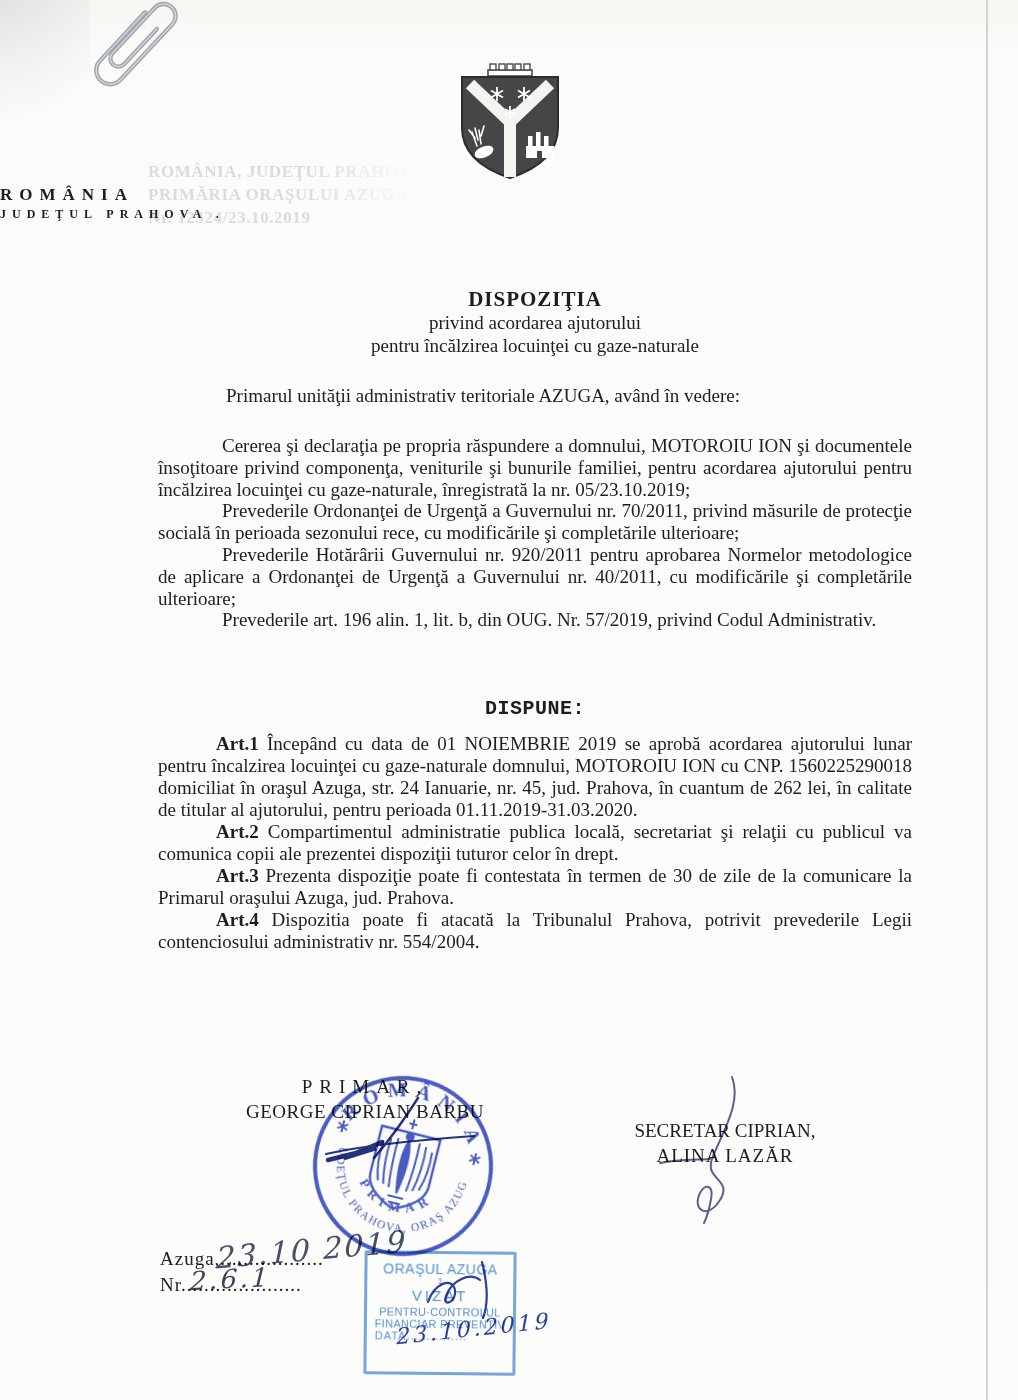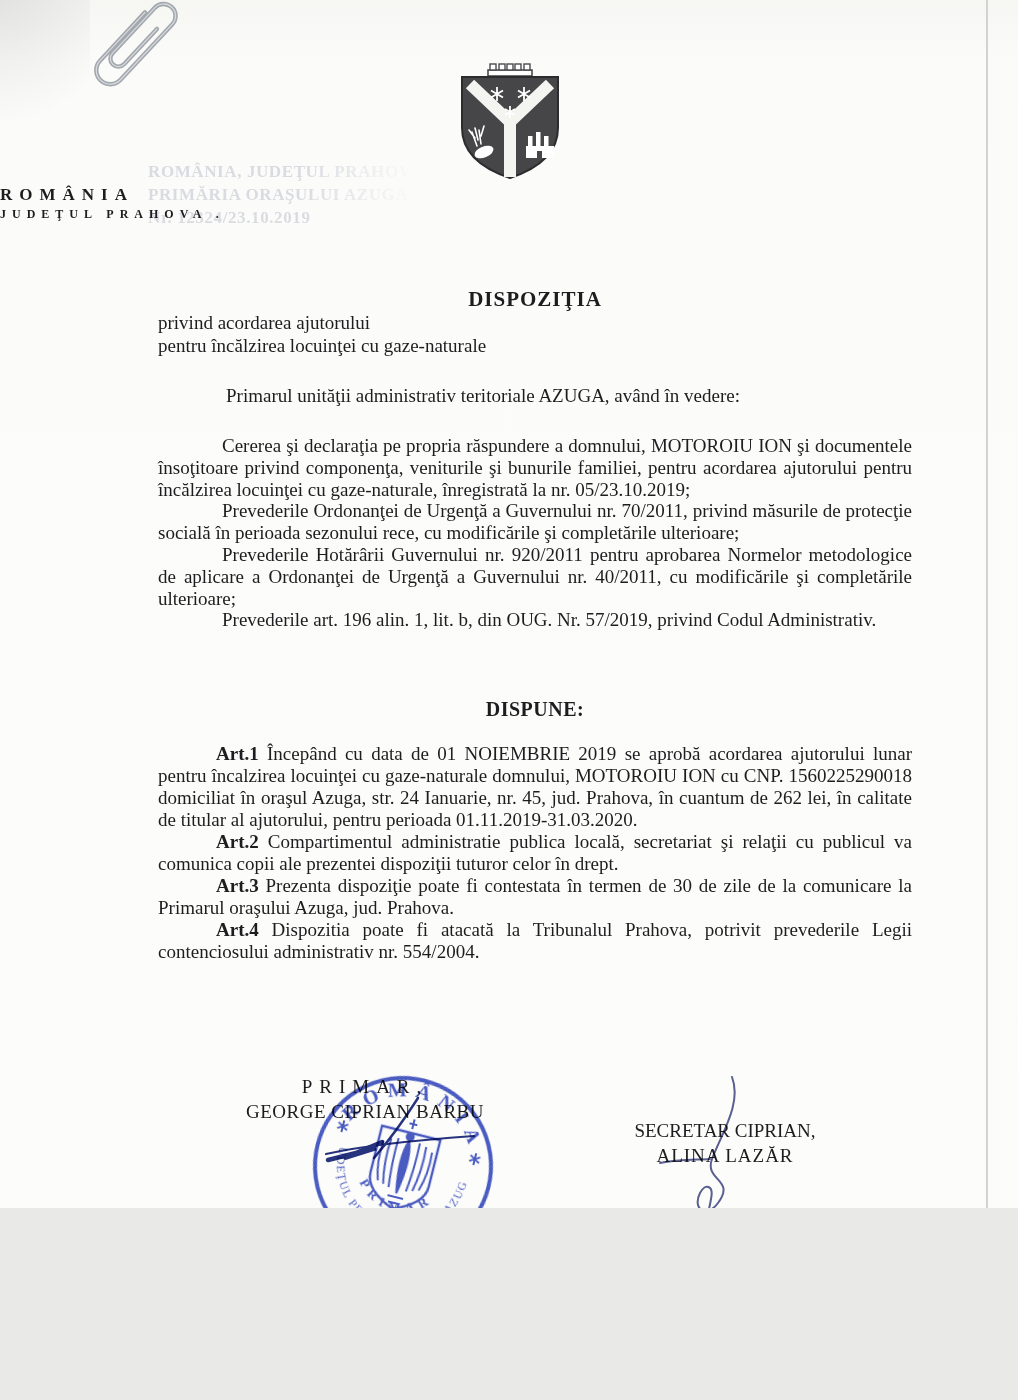--- a/index.html
+++ b/index.html
@@ -1,17 +1,17 @@
 <!DOCTYPE html>
 <html><head>
 <meta charset="utf-8">
 <style>
   html,body{margin:0;padding:0;background:#e9e9e7;}
   .page{
-    position:relative;width:1018px;height:1208px;margin:0 auto;
+    position:relative;width:1018px;height:1400px;margin:0 auto;
     background:linear-gradient(180deg,#f6f6f3 0,#fbfbf9 60px,#fcfcfa 100%);
     font-family:"Liberation Serif","DejaVu Serif",serif;
     color:#1d1d1f;overflow:hidden;
   }
   .page-edge{position:absolute;left:986px;top:0;width:2px;height:1400px;background:#d2d2cf;}
   .corner-shade{position:absolute;left:0;top:0;width:90px;height:160px;
     background:radial-gradient(circle at -10% -10%, rgba(120,120,125,.18), transparent 70%);}
 
   
   .ghost{position:absolute;left:148px;top:160px;width:280px;overflow:hidden;
@@ -20,26 +20,26 @@
     -webkit-mask-image:linear-gradient(to right,#000 55%,transparent 96%);
     mask-image:linear-gradient(to right,#000 55%,transparent 96%);}
   .coa{position:absolute;left:440px;top:60px;}
   .lh-country{position:absolute;left:0;top:185px;width:1018px;font-weight:bold;font-size:17px;letter-spacing:7px;}
   .lh-county{position:absolute;left:0;top:207px;width:1018px;font-weight:bold;font-size:12px;letter-spacing:6px;}
   .lh-inst{position:absolute;left:0;top:229px;width:1018px;font-weight:bold;font-size:20px;letter-spacing:5px;}
 
   
   .content{position:absolute;left:158px;top:287px;width:754px;}
   .t-main{text-align:center;font-weight:bold;font-size:21px;line-height:24px;letter-spacing:1px;}
-  .t-sub{font-size:19px;line-height:23px;}
+  .t-sub{text-align:center;font-size:19px;line-height:23px;}
   .intro{margin:28px 0 0 0;font-size:19px;line-height:22px;text-indent:68px;}
   .recitals{margin-top:28px;}
   .recitals p{margin:0;font-size:19px;line-height:21.8px;text-align:justify;text-indent:64px;}
-  .dispune{margin-top:66px;text-align:center;font-weight:bold;font-size:20px;line-height:24px;letter-spacing:.5px;}
-  .articles{margin-top:22px;}
+  .dispune{margin-top:66px;text-align:center;font-weight:bold;font-size:20px;line-height:24px;letter-spacing:.5px;font-family:Liberation Mono, monospace;}
+  .articles{margin-top:12px;}
   .articles p{margin:0;font-size:19px;line-height:22px;text-align:justify;text-indent:58px;}
   .art-label{font-weight:bold;}
 
   
   .sig-mayor{position:absolute;left:240px;top:1076px;width:250px;text-align:center;}
   .sig-mayor .s-title{font-size:19px;font-weight:normal;letter-spacing:7px;}
   .sig-mayor .s-name{font-size:19px;letter-spacing:.5px;margin-top:3px;}
   .sig-secretary{position:absolute;left:600px;top:1120px;width:250px;text-align:center;}
   .sig-secretary .s-title{font-size:19px;}
   .sig-secretary .s-name{font-size:19px;letter-spacing:1px;margin-top:3px;}

